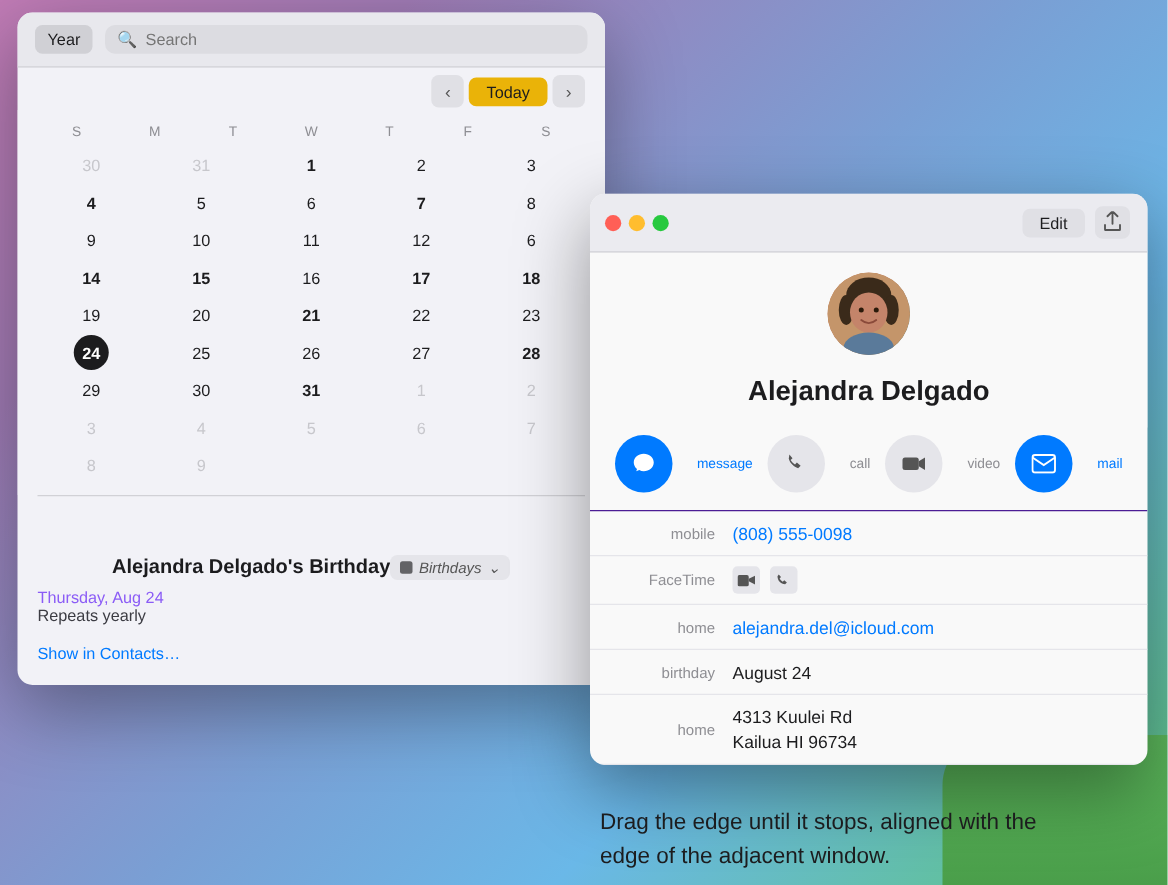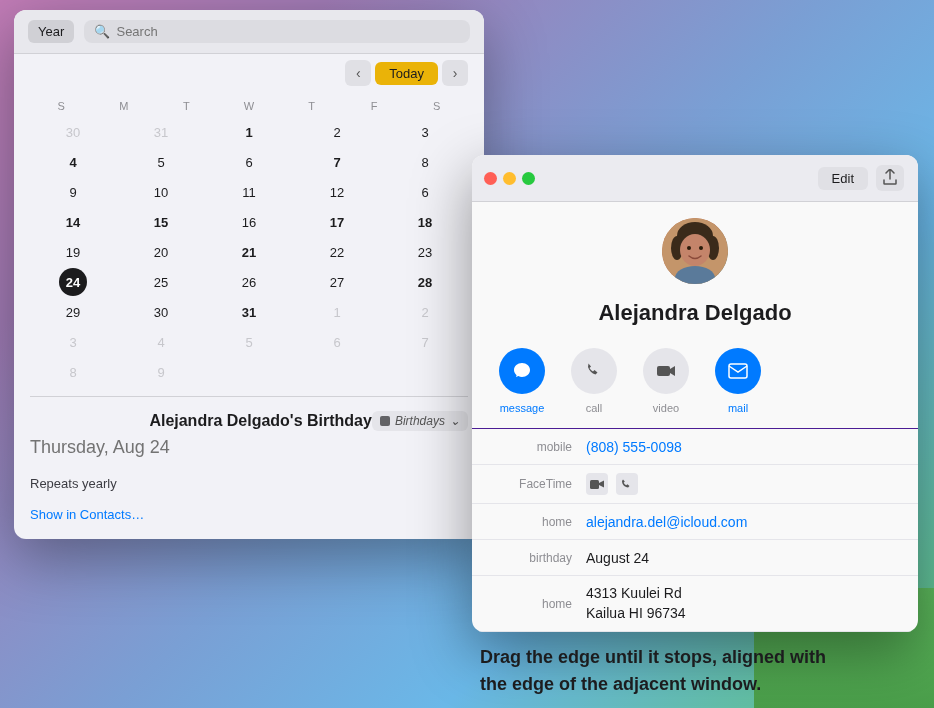--- a/index.html
+++ b/index.html
@@ -156,22 +156,23 @@
       margin: 0 16px;
     }
 
     .event-section {
       padding: 14px 16px 16px;
     }
 
     .event-header {
       display: flex;
       align-items: center;
-      justify-content: flex-end;
+      justify-content: center;
       margin-bottom: 6px;
+      margin-top: 33px;
     }
 
     .event-title {
       font-size: 16px;
       font-weight: 700;
       color: #1c1c1e;
     }
 
     .birthdays-badge {
       display: flex;
@@ -187,23 +188,23 @@
     }
 
     .badge-dot {
       width: 10px;
       height: 10px;
       background: #636366;
       border-radius: 2px;
     }
 
     .event-date {
-      font-size: 18px;
-      color: #737373;
-      margin-bottom: 18px;
+      font-size: 13px;
+      color: #8b5cf6;
+      margin-bottom: 0;
     }
 
     .event-repeat {
       font-size: 13px;
       color: #3c3c43;
       margin-bottom: 14px;
     }
 
     .show-contacts-link {
       font-size: 13px;
@@ -305,23 +306,23 @@
 
     .action-buttons {
       display: flex;
       gap: 12px;
       padding: 6px 20px 14px;
       justify-content: flex-start;
     }
 
     .action-btn {
       display: flex;
-      flex-direction: column;
-      align-items: center;
-      gap: 8px;
+      flex-direction: row;
+      align-items: center;
+      gap: 20px;
       cursor: pointer;
       min-width: 60px;
     }
 
     .action-icon {
       width: 46px;
       height: 46px;
       border-radius: 50%;
       display: flex;
       align-items: center;
@@ -389,21 +390,21 @@
       color: #555;
     }
 
     
     .caption-text {
       position: absolute;
       bottom: 10px;
       left: 480px;
       width: 370px;
       font-size: 18px;
-      font-weight: 700;
+      font-weight: 400;
       color: #1c1c1e;
       line-height: 1.5;
       background: rgba(255,255,255,0.0);
     }
 
     
     .grass {
       position: absolute;
       bottom: 0;
       right: 0;

